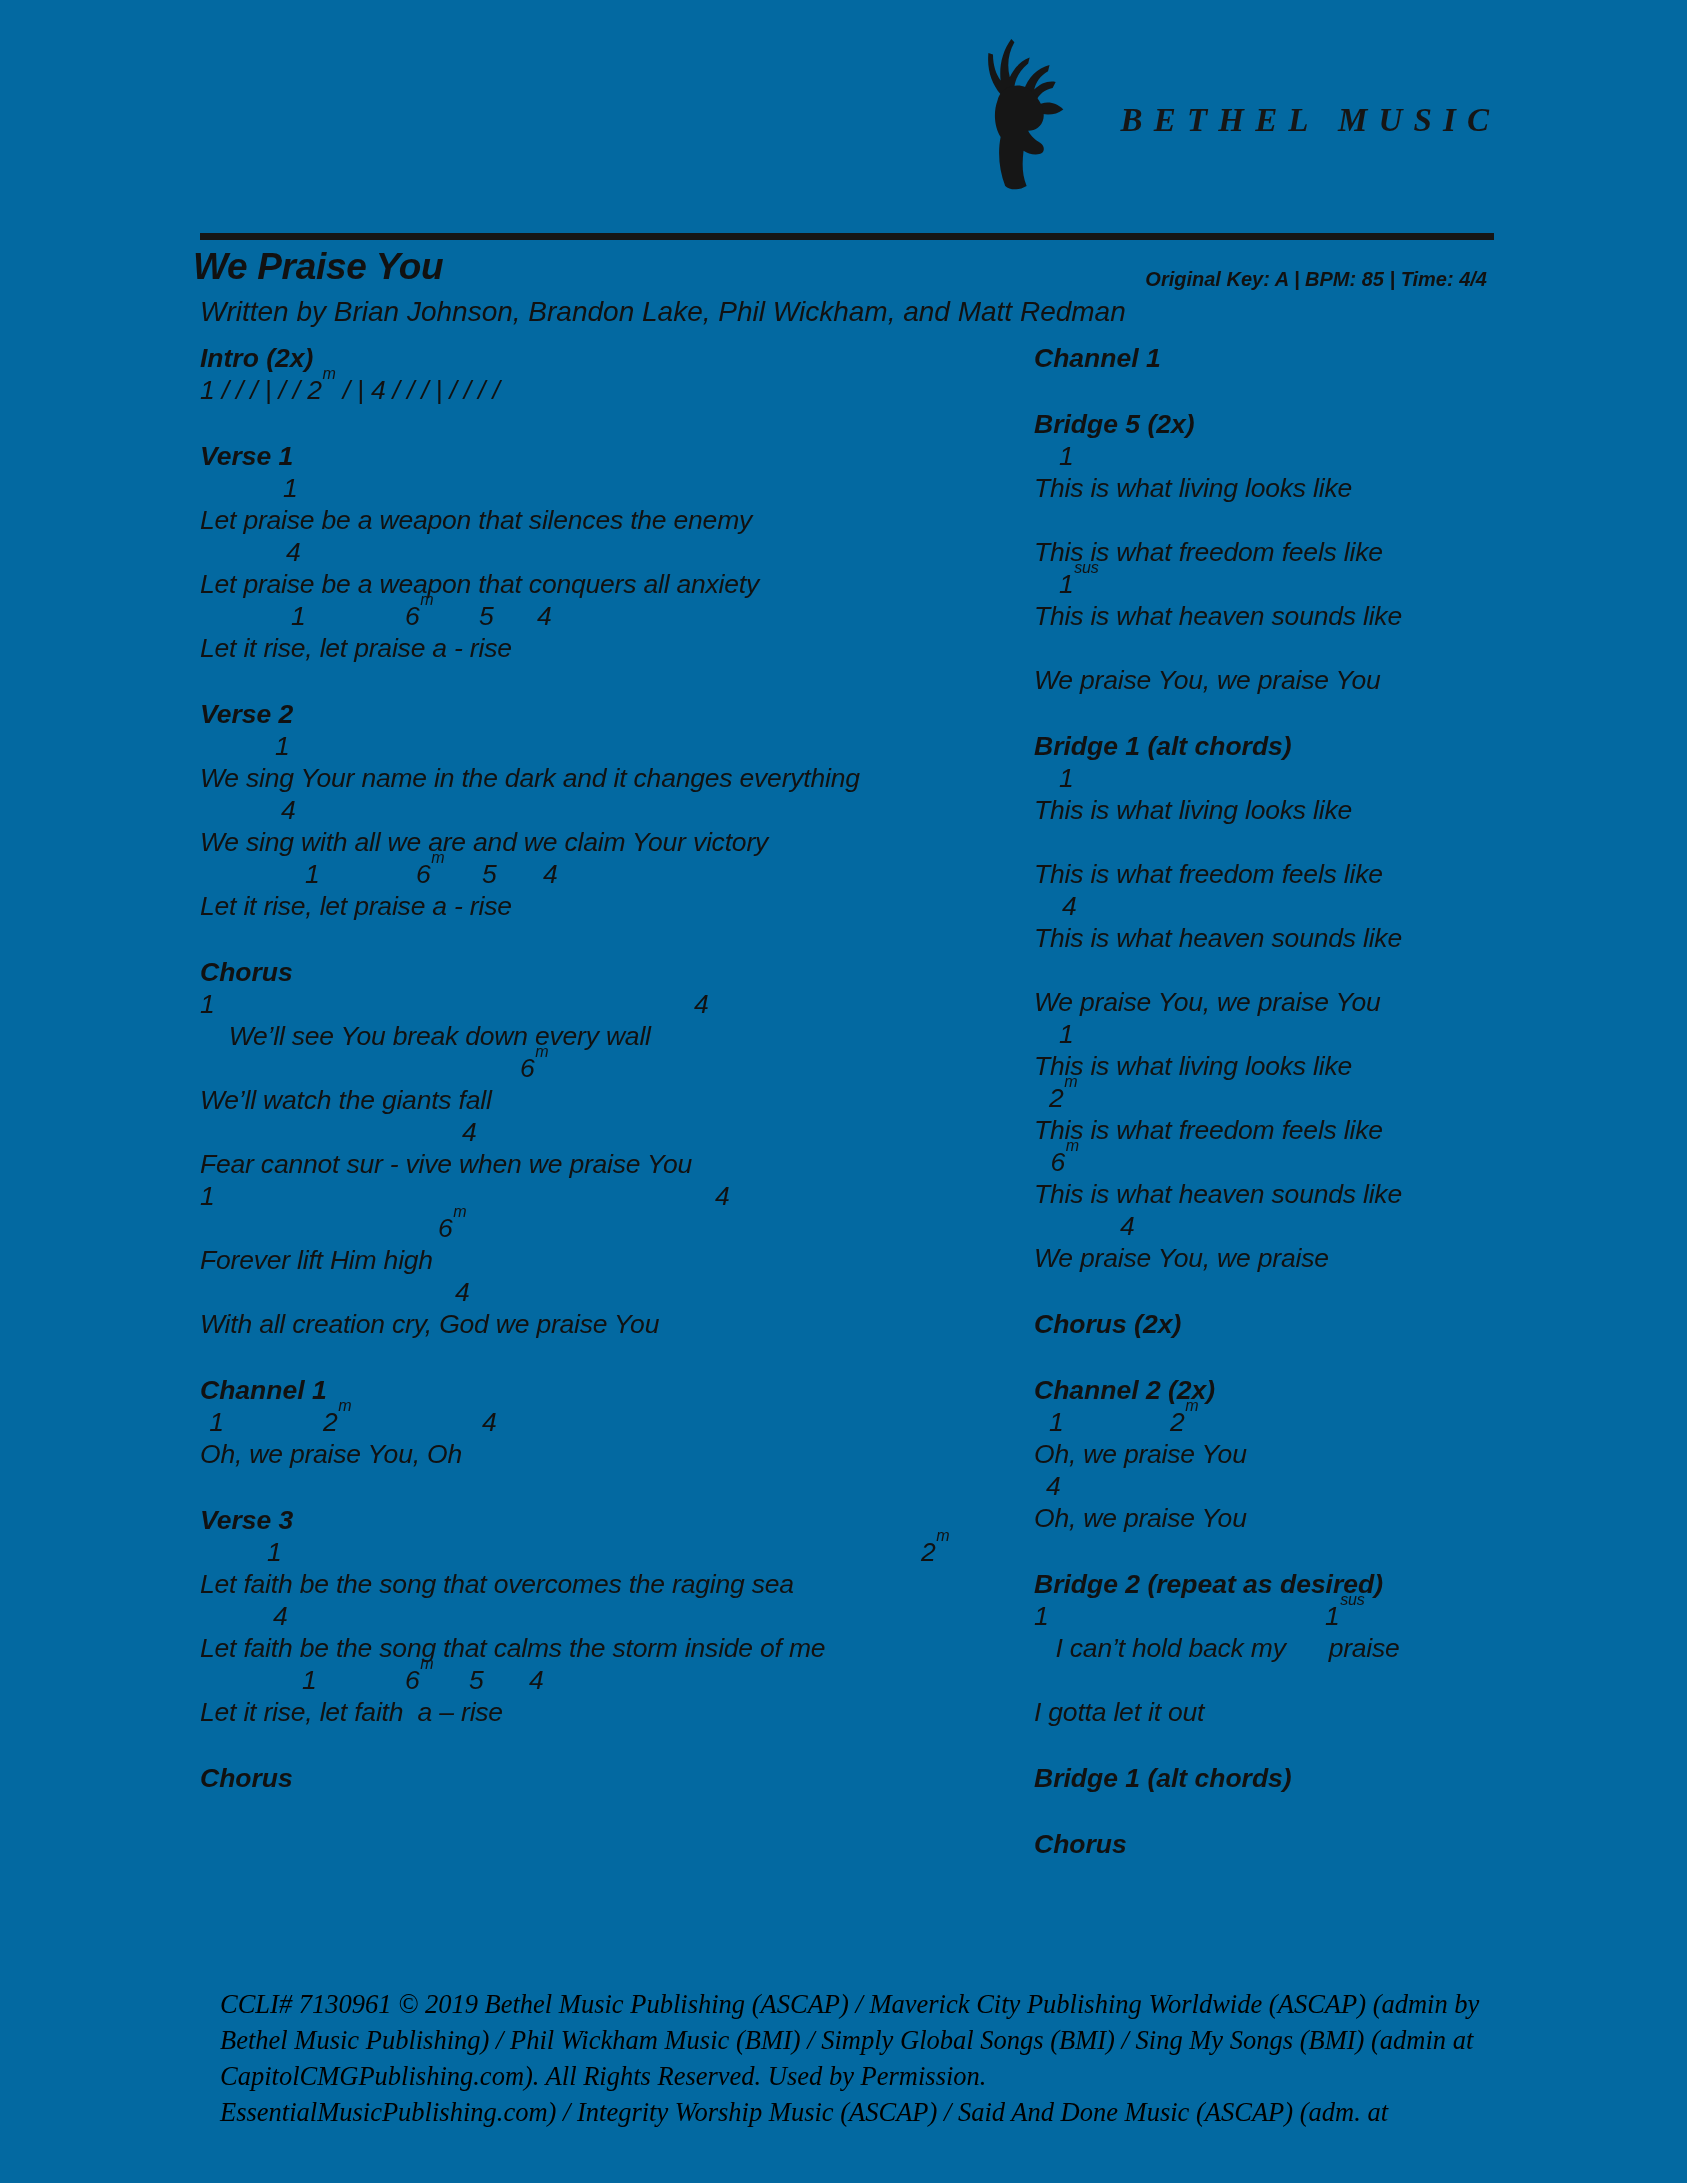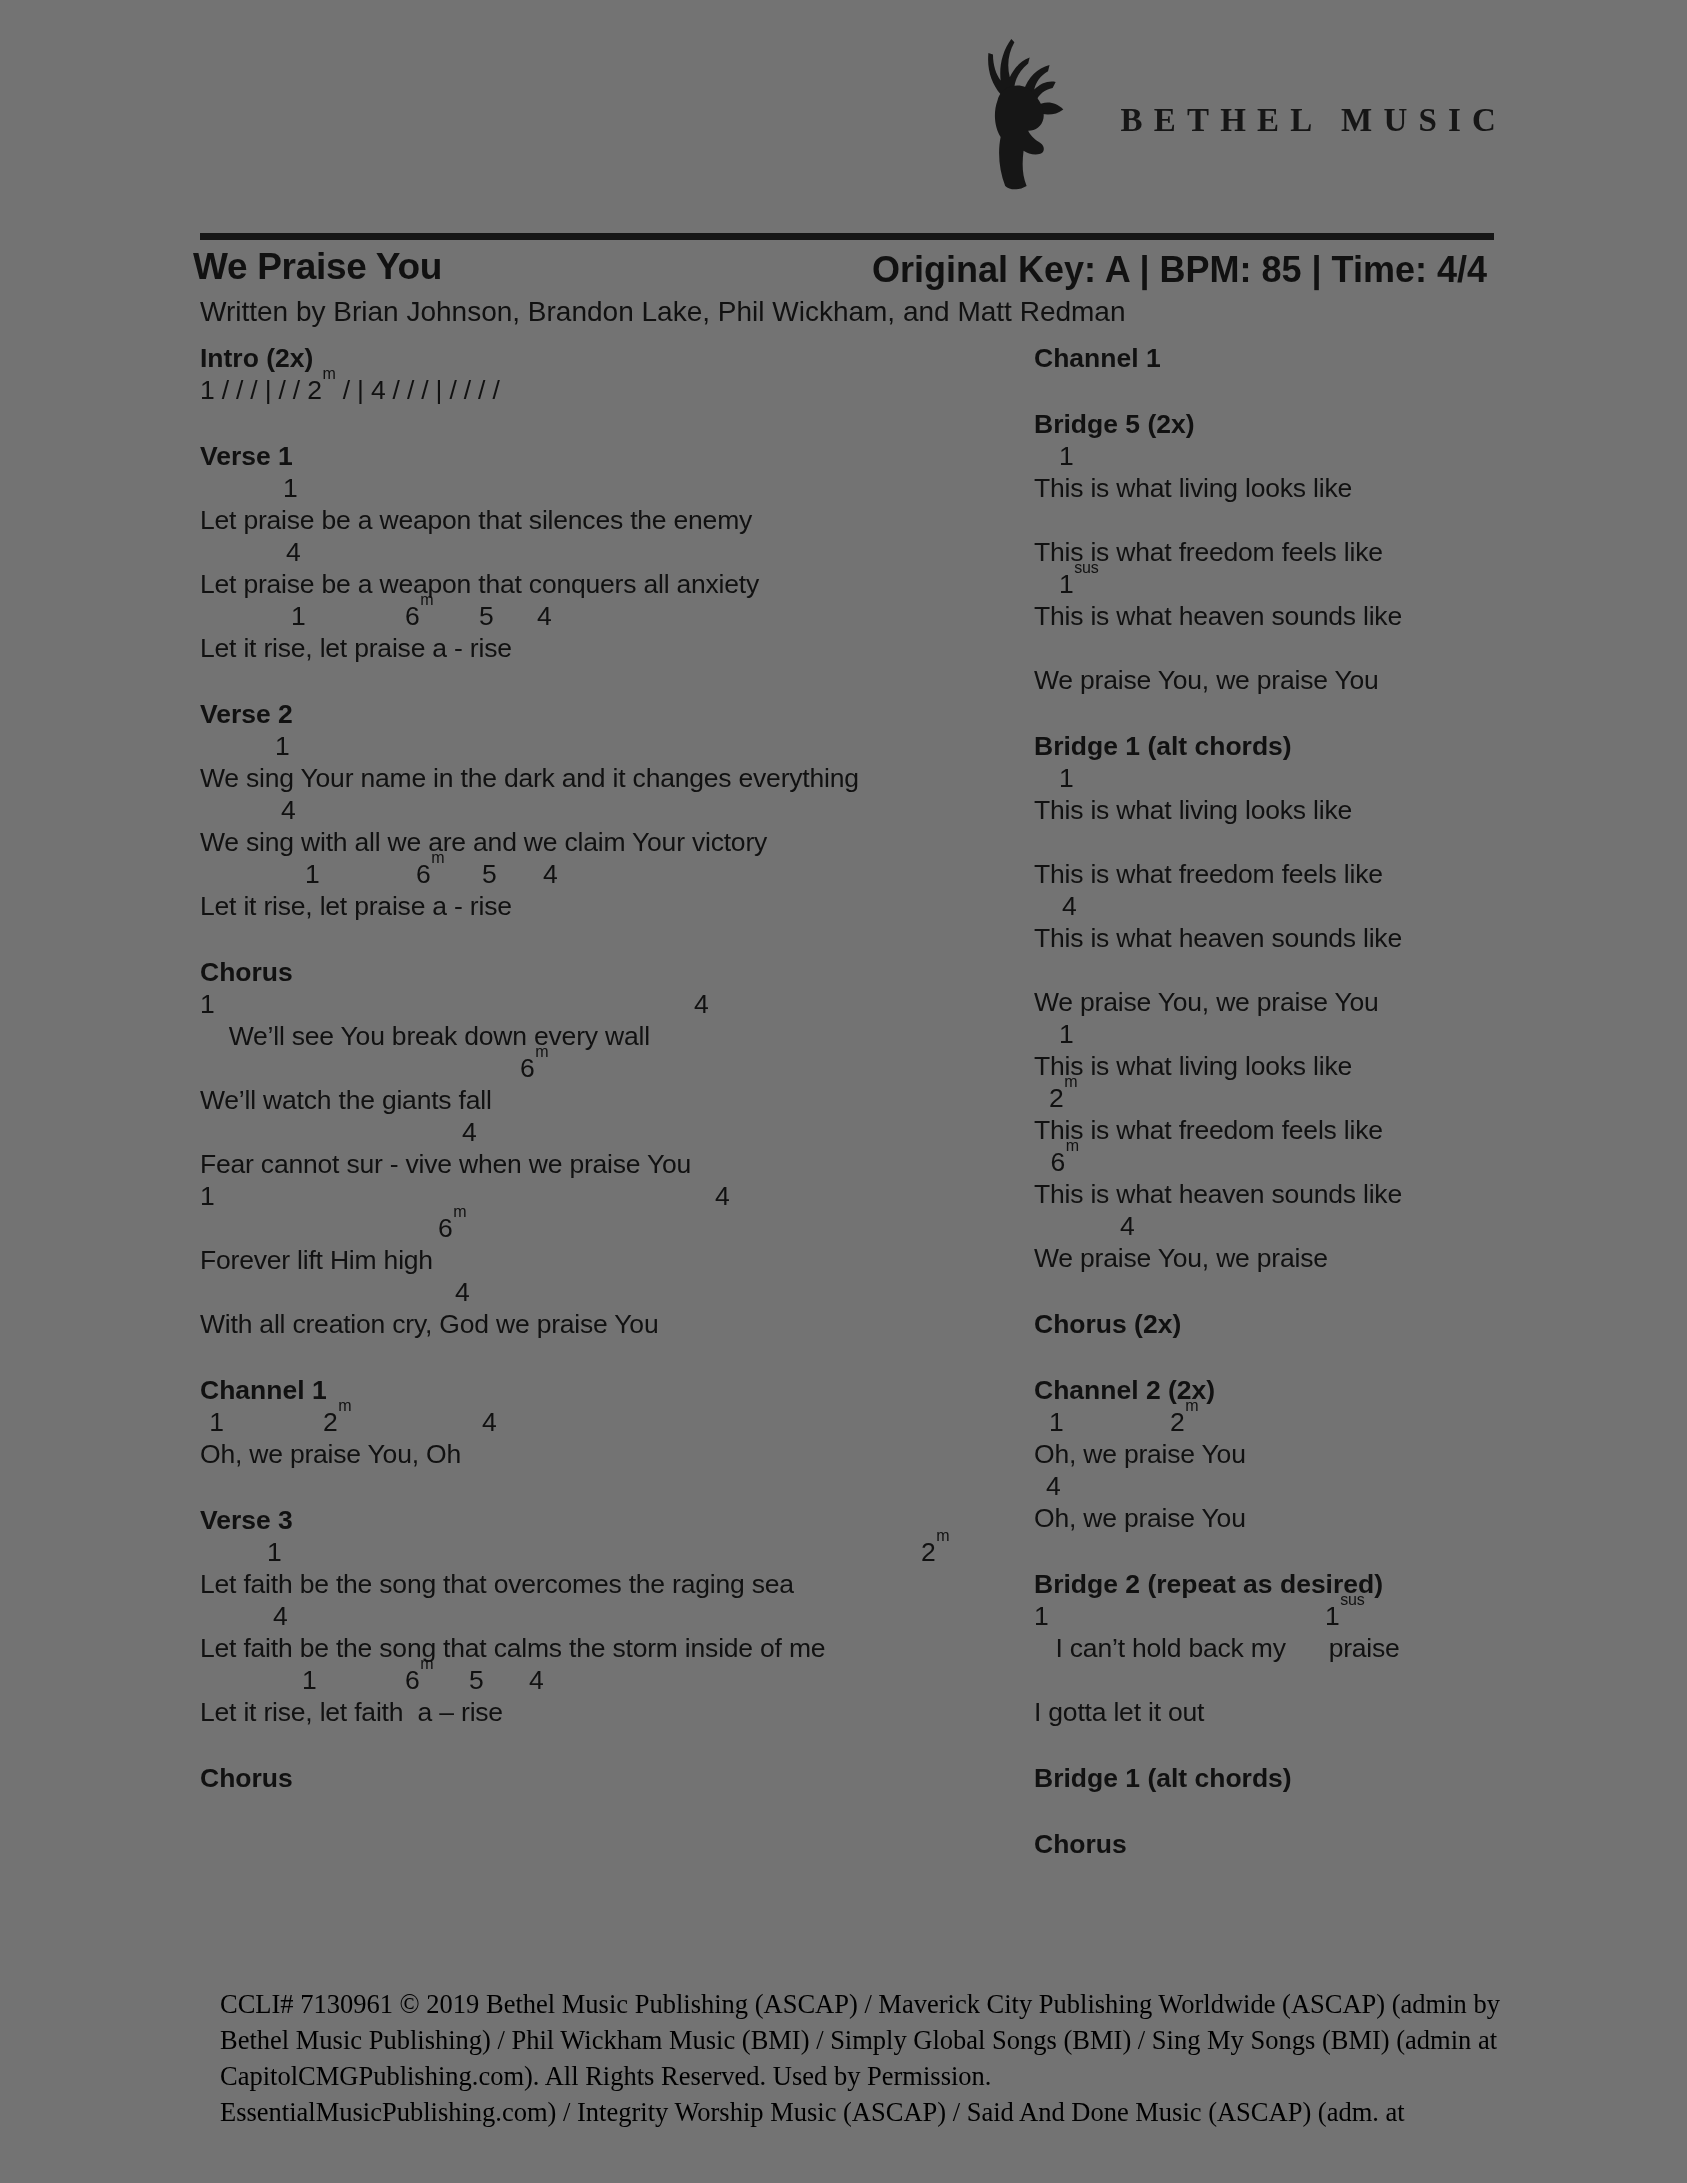--- a/index.html
+++ b/index.html
@@ -1,30 +1,30 @@
 <!DOCTYPE html>
 <html style="font-size:10.6px"><head>
 <meta charset="utf-8">
 <style>
   html,body{margin:0;padding:0;background:#ffffff;}
   body{width:1687px;height:2183px;position:relative;overflow:hidden;
        font-family:"Liberation Sans",sans-serif;color:#111111;}
-  .page{position:absolute;inset:0;background:#737373;}
+  .page{position:absolute;inset:0;background:#0369a1;font-style:italic;}
 
   
   .logo{position:absolute;left:943px;top:33px;display:flex;align-items:flex-start;}
   .logo svg{width:155px;height:159px;display:block;}
   .brand{font-family:"Liberation Serif","DejaVu Serif",serif;font-size:33px;font-weight:bold;
          letter-spacing:11.2px;margin-left:22.5px;margin-top:69px;color:#161616;white-space:nowrap;}
 
   .rule{position:absolute;left:200px;top:233px;width:1294px;height:6.6px;background:#161616;}
   .titlebar{position:absolute;left:193px;top:246px;width:1294px;display:flex;
             justify-content:space-between;align-items:flex-start;}
   .title{font-size:37px;font-weight:bold;letter-spacing:-0.3px;}
-  .meta{font-size:36px;font-weight:bold;margin-top:3px;white-space:nowrap;}
+  .meta{font-size:20px;font-weight:bold;margin-top:22px;white-space:nowrap;}
   .byline{position:absolute;left:200px;top:296px;font-size:28px;}
 
   
   .cols{position:absolute;left:200px;top:342px;width:1317px;display:flex;}
   .col-left{width:834px;flex:none;}
   .col-right{width:476px;flex:none;}
   .section{margin-bottom:34px;}
   .sec-h{font-size:26.5px;font-weight:bold;line-height:32px;white-space:pre;}
   .line{font-size:26.5px;line-height:32px;height:32px;white-space:pre;position:relative;
         letter-spacing:-0.2px;}

